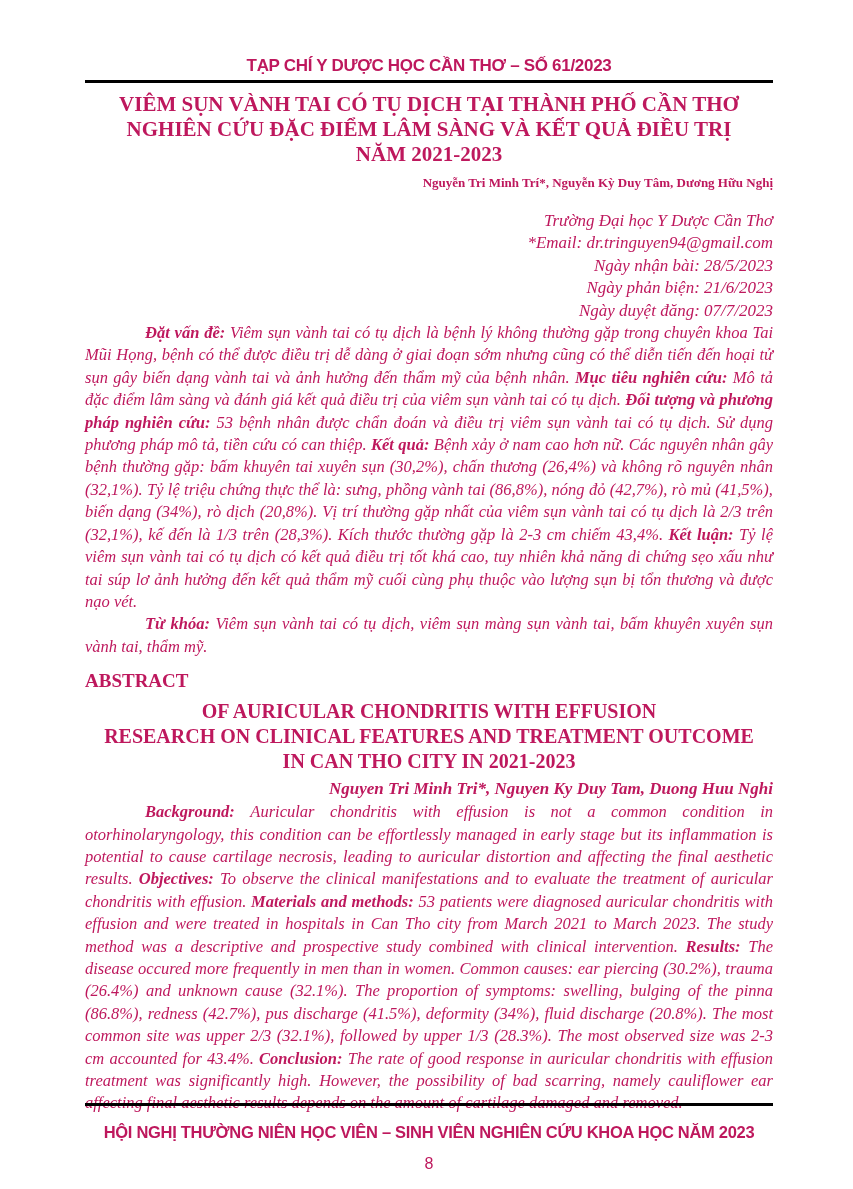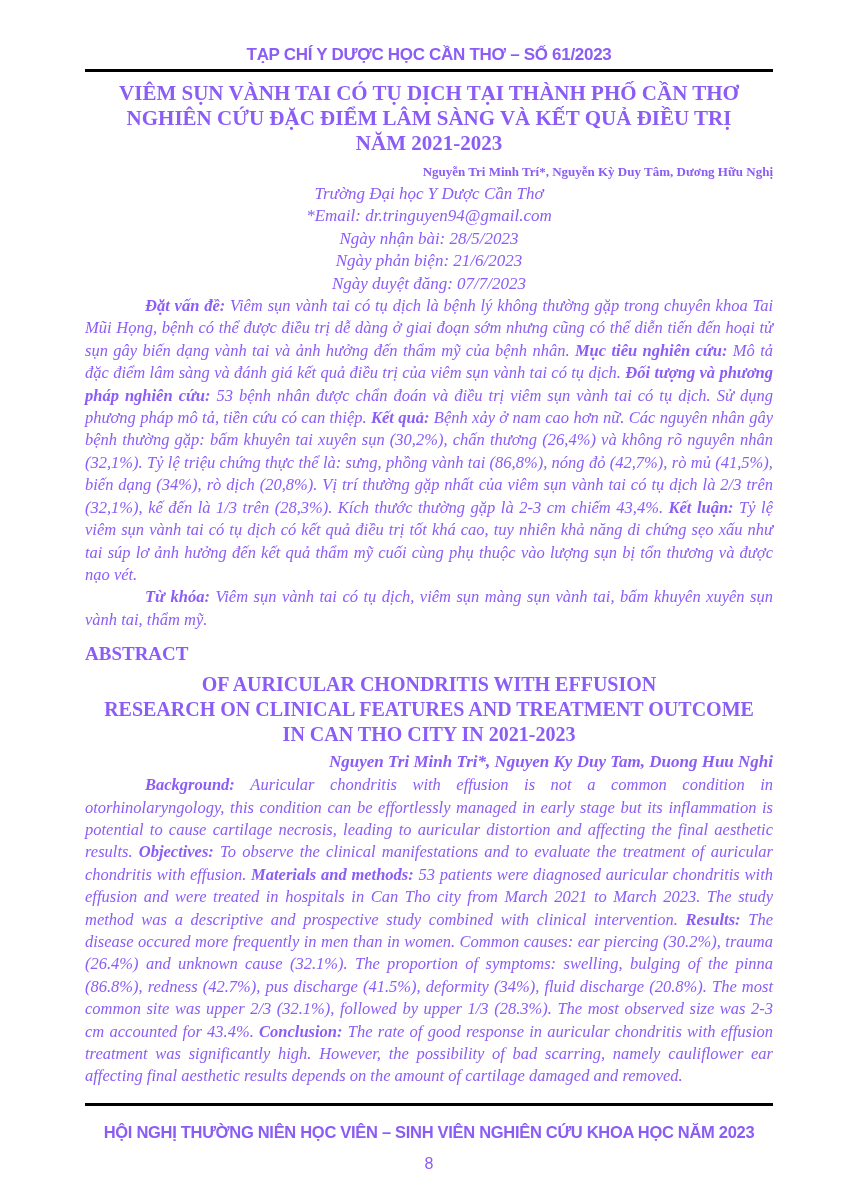--- a/index.html
+++ b/index.html
@@ -6,23 +6,23 @@
     margin: 0;
     padding: 0;
     background: #ffffff;
   }
   .page {
     position: relative;
     width: 853px;
     height: 1189px;
     box-sizing: border-box;
     background: #ffffff;
-    color: #8b5cf6;
+    color: #be185d;
     font-family: "Liberation Serif", serif;
-    padding: 44px 80px 0 85px;
+    padding: 55px 80px 0 85px;
     overflow: hidden;
   }
   .journal-header {
     border-bottom: 3px solid #000;
     padding-bottom: 3px;
   }
   .journal-header-text {
     font-family: "Liberation Sans", sans-serif;
     font-weight: 700;
     font-size: 17px;
@@ -39,24 +39,25 @@
   }
   .title-line { display: block; }
   .authors-vi {
     margin-top: 5px;
     text-align: right;
     font-weight: 700;
     font-size: 13px;
     line-height: 22px;
   }
   .meta-right {
-    text-align: center;
+    text-align: right;
     font-style: italic;
     font-size: 17px;
     line-height: 22.4px;
+    margin-top: 16px;
   }
   .section-heading {
     margin: 11px 0 5px 0;
     font-weight: 700;
     font-size: 19px;
     line-height: 23px;
   }
   .body-par {
     margin: 0;
     text-align: justify;

